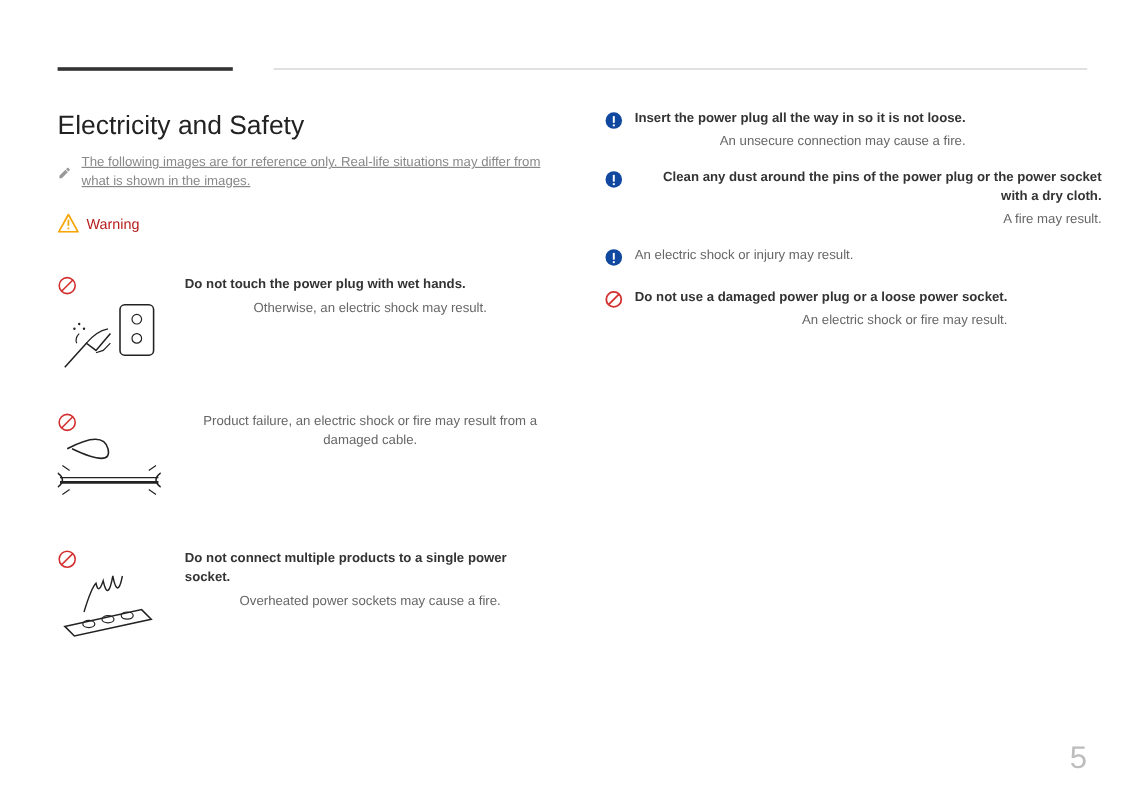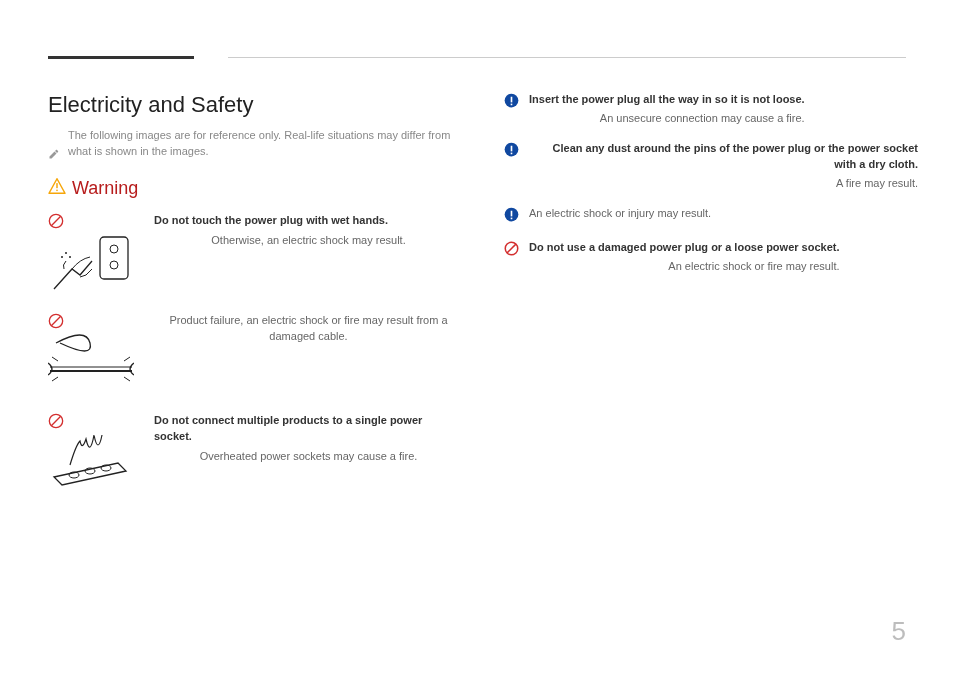--- a/index.html
+++ b/index.html
@@ -42,43 +42,45 @@
 
   h1 {
     font-size: 22px;
     font-weight: 400;
     color: #222;
     margin-bottom: 10px;
   }
   .notebox {
     display: flex;
     gap: 8px;
-    align-items: flex-end;
+    align-items: center;
     color: #888;
     font-size: 11px;
     line-height: 1.45;
     margin-bottom: 18px;
     padding-right: 8px;
+    text-decoration: underline;
   }
   .pencil-icon svg { display:block; }
   .warning-heading {
     display: flex;
-    align-items: flex-start;
+    align-items: flex-end;
     gap: 6px;
     color: #b71c1c;
-    font-size: 18px;
+    font-size: 12px;
     font-weight: 400;
     margin-bottom: 14px;
   }
   .warn-triangle svg { display:block; }
 
   .item {
     display: flex;
     gap: 16px;
     margin-bottom: 22px;
+    margin-top: 36px;
   }
   .item .figcol {
     width: 90px;
     flex: 0 0 90px;
   }
   .item .textcol {
     flex: 1;
     font-size: 11px;
     color: #333;
   }

